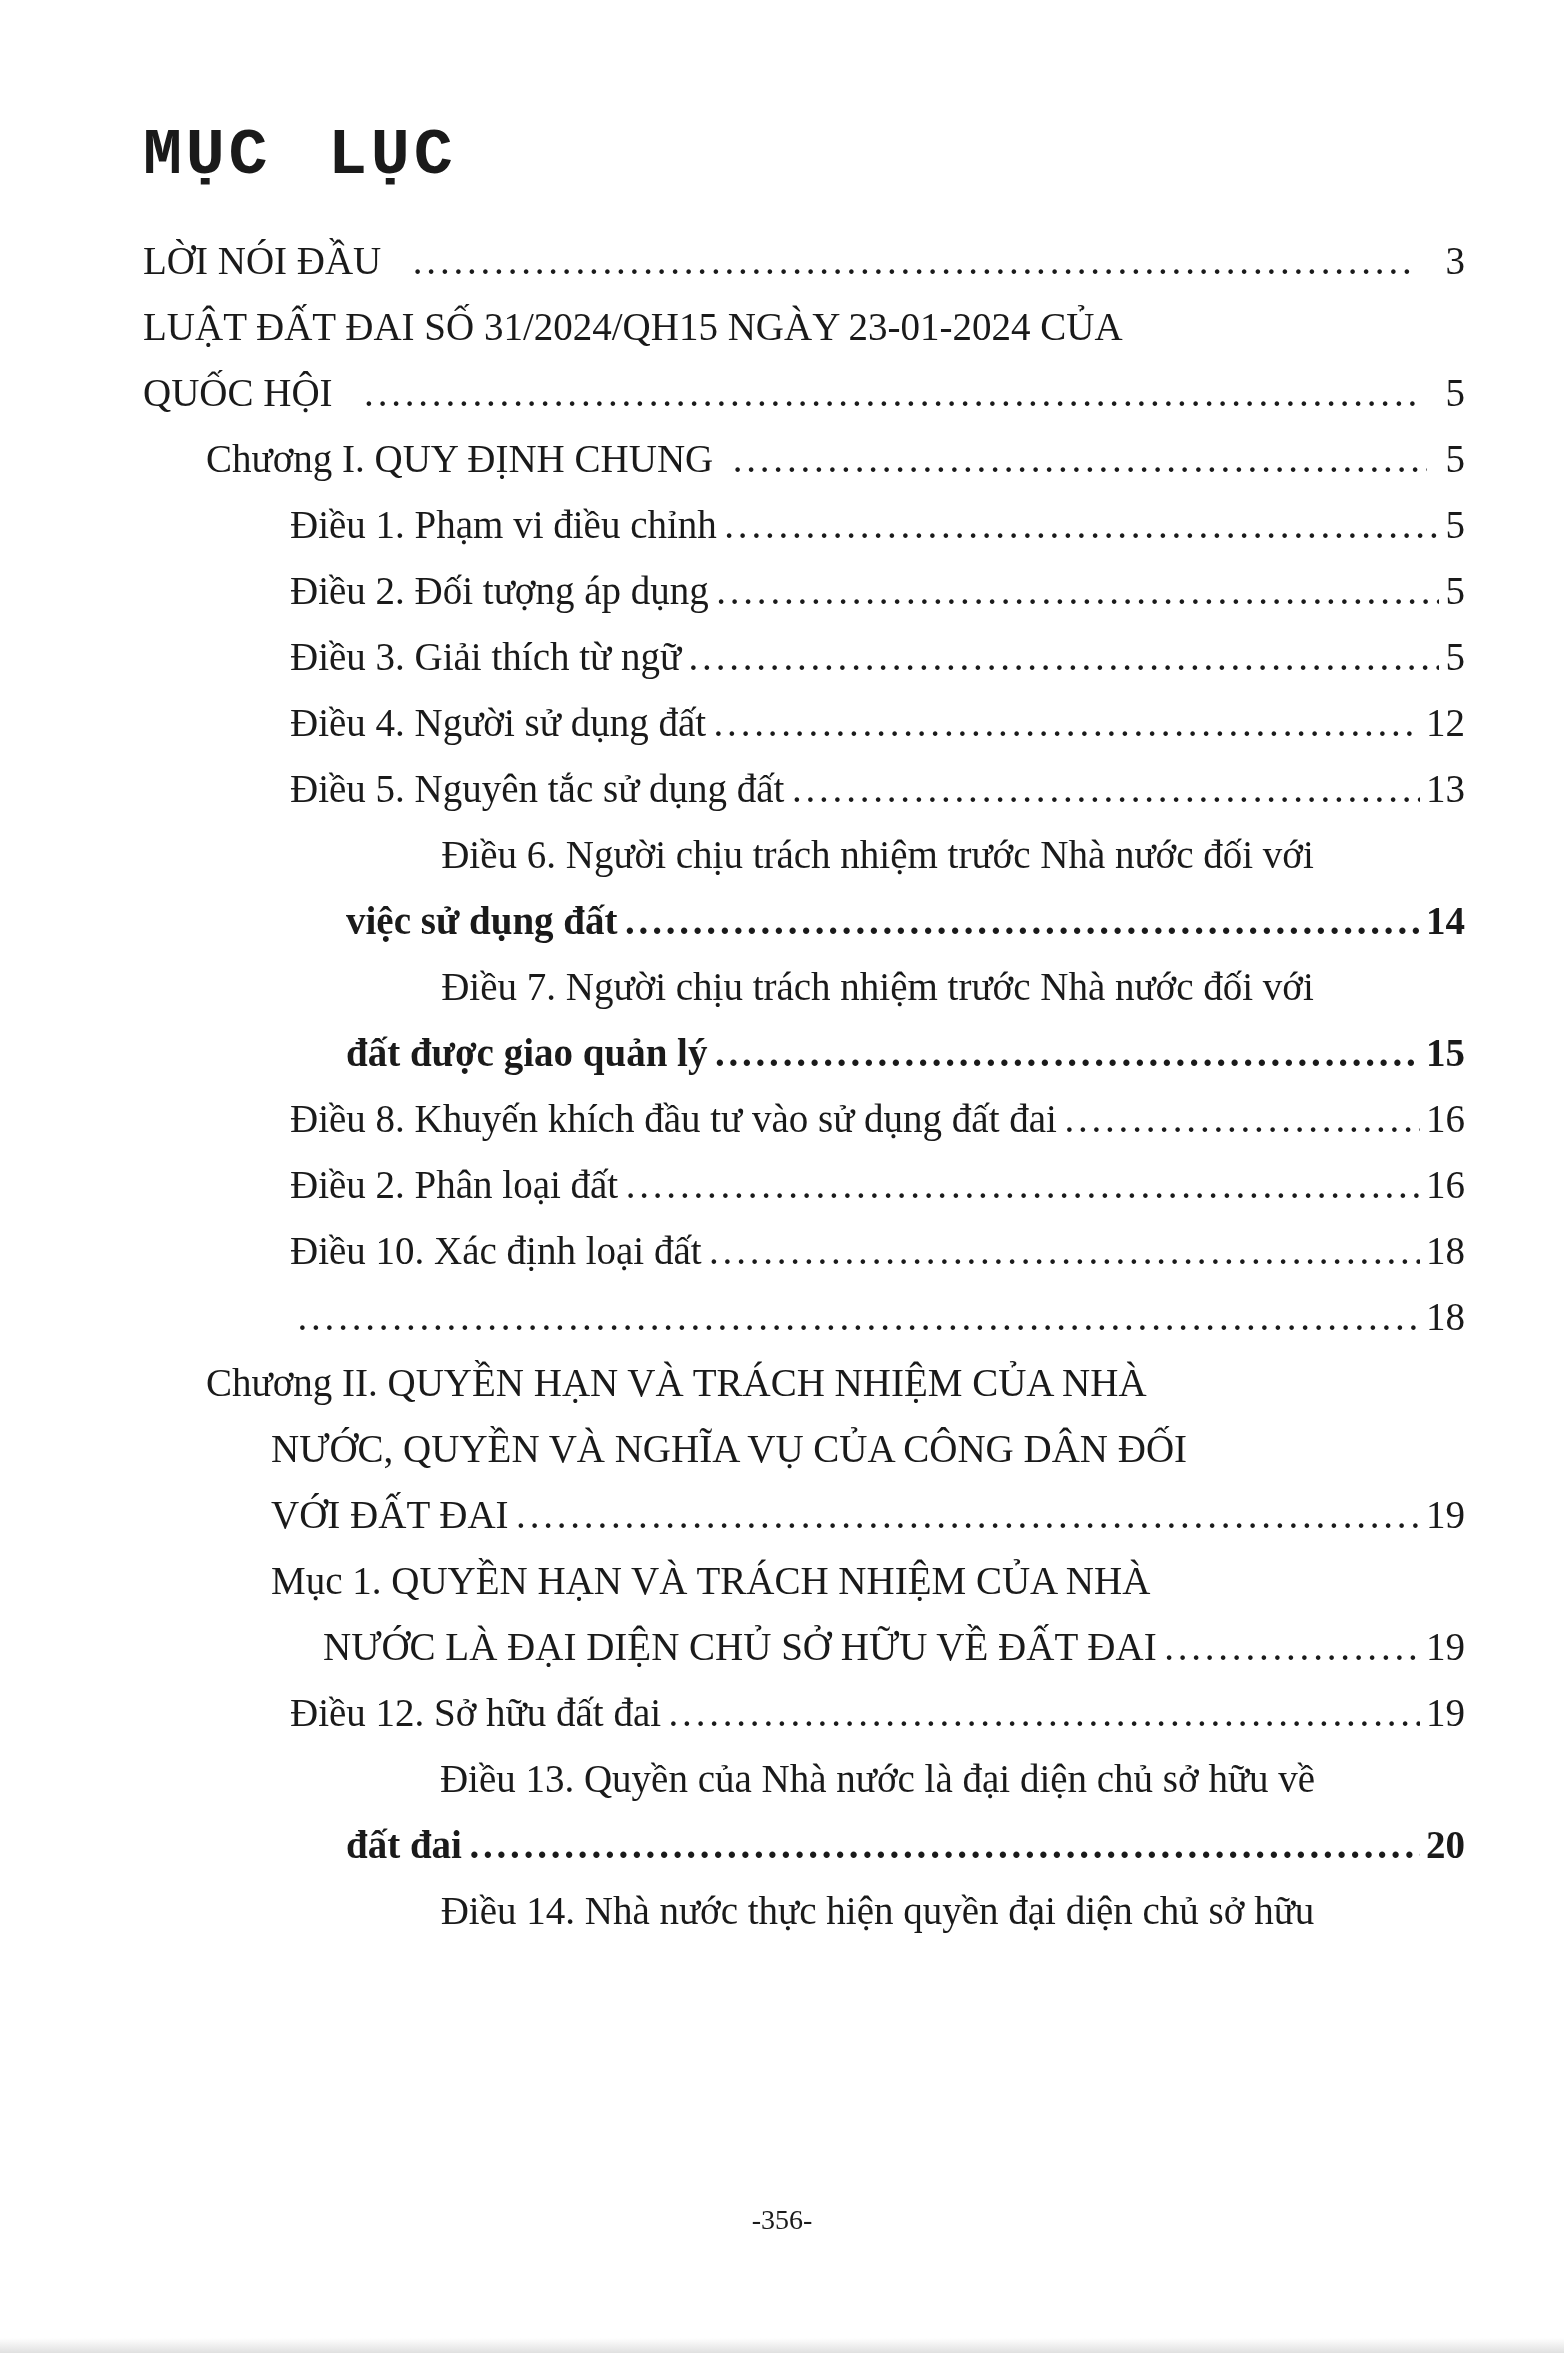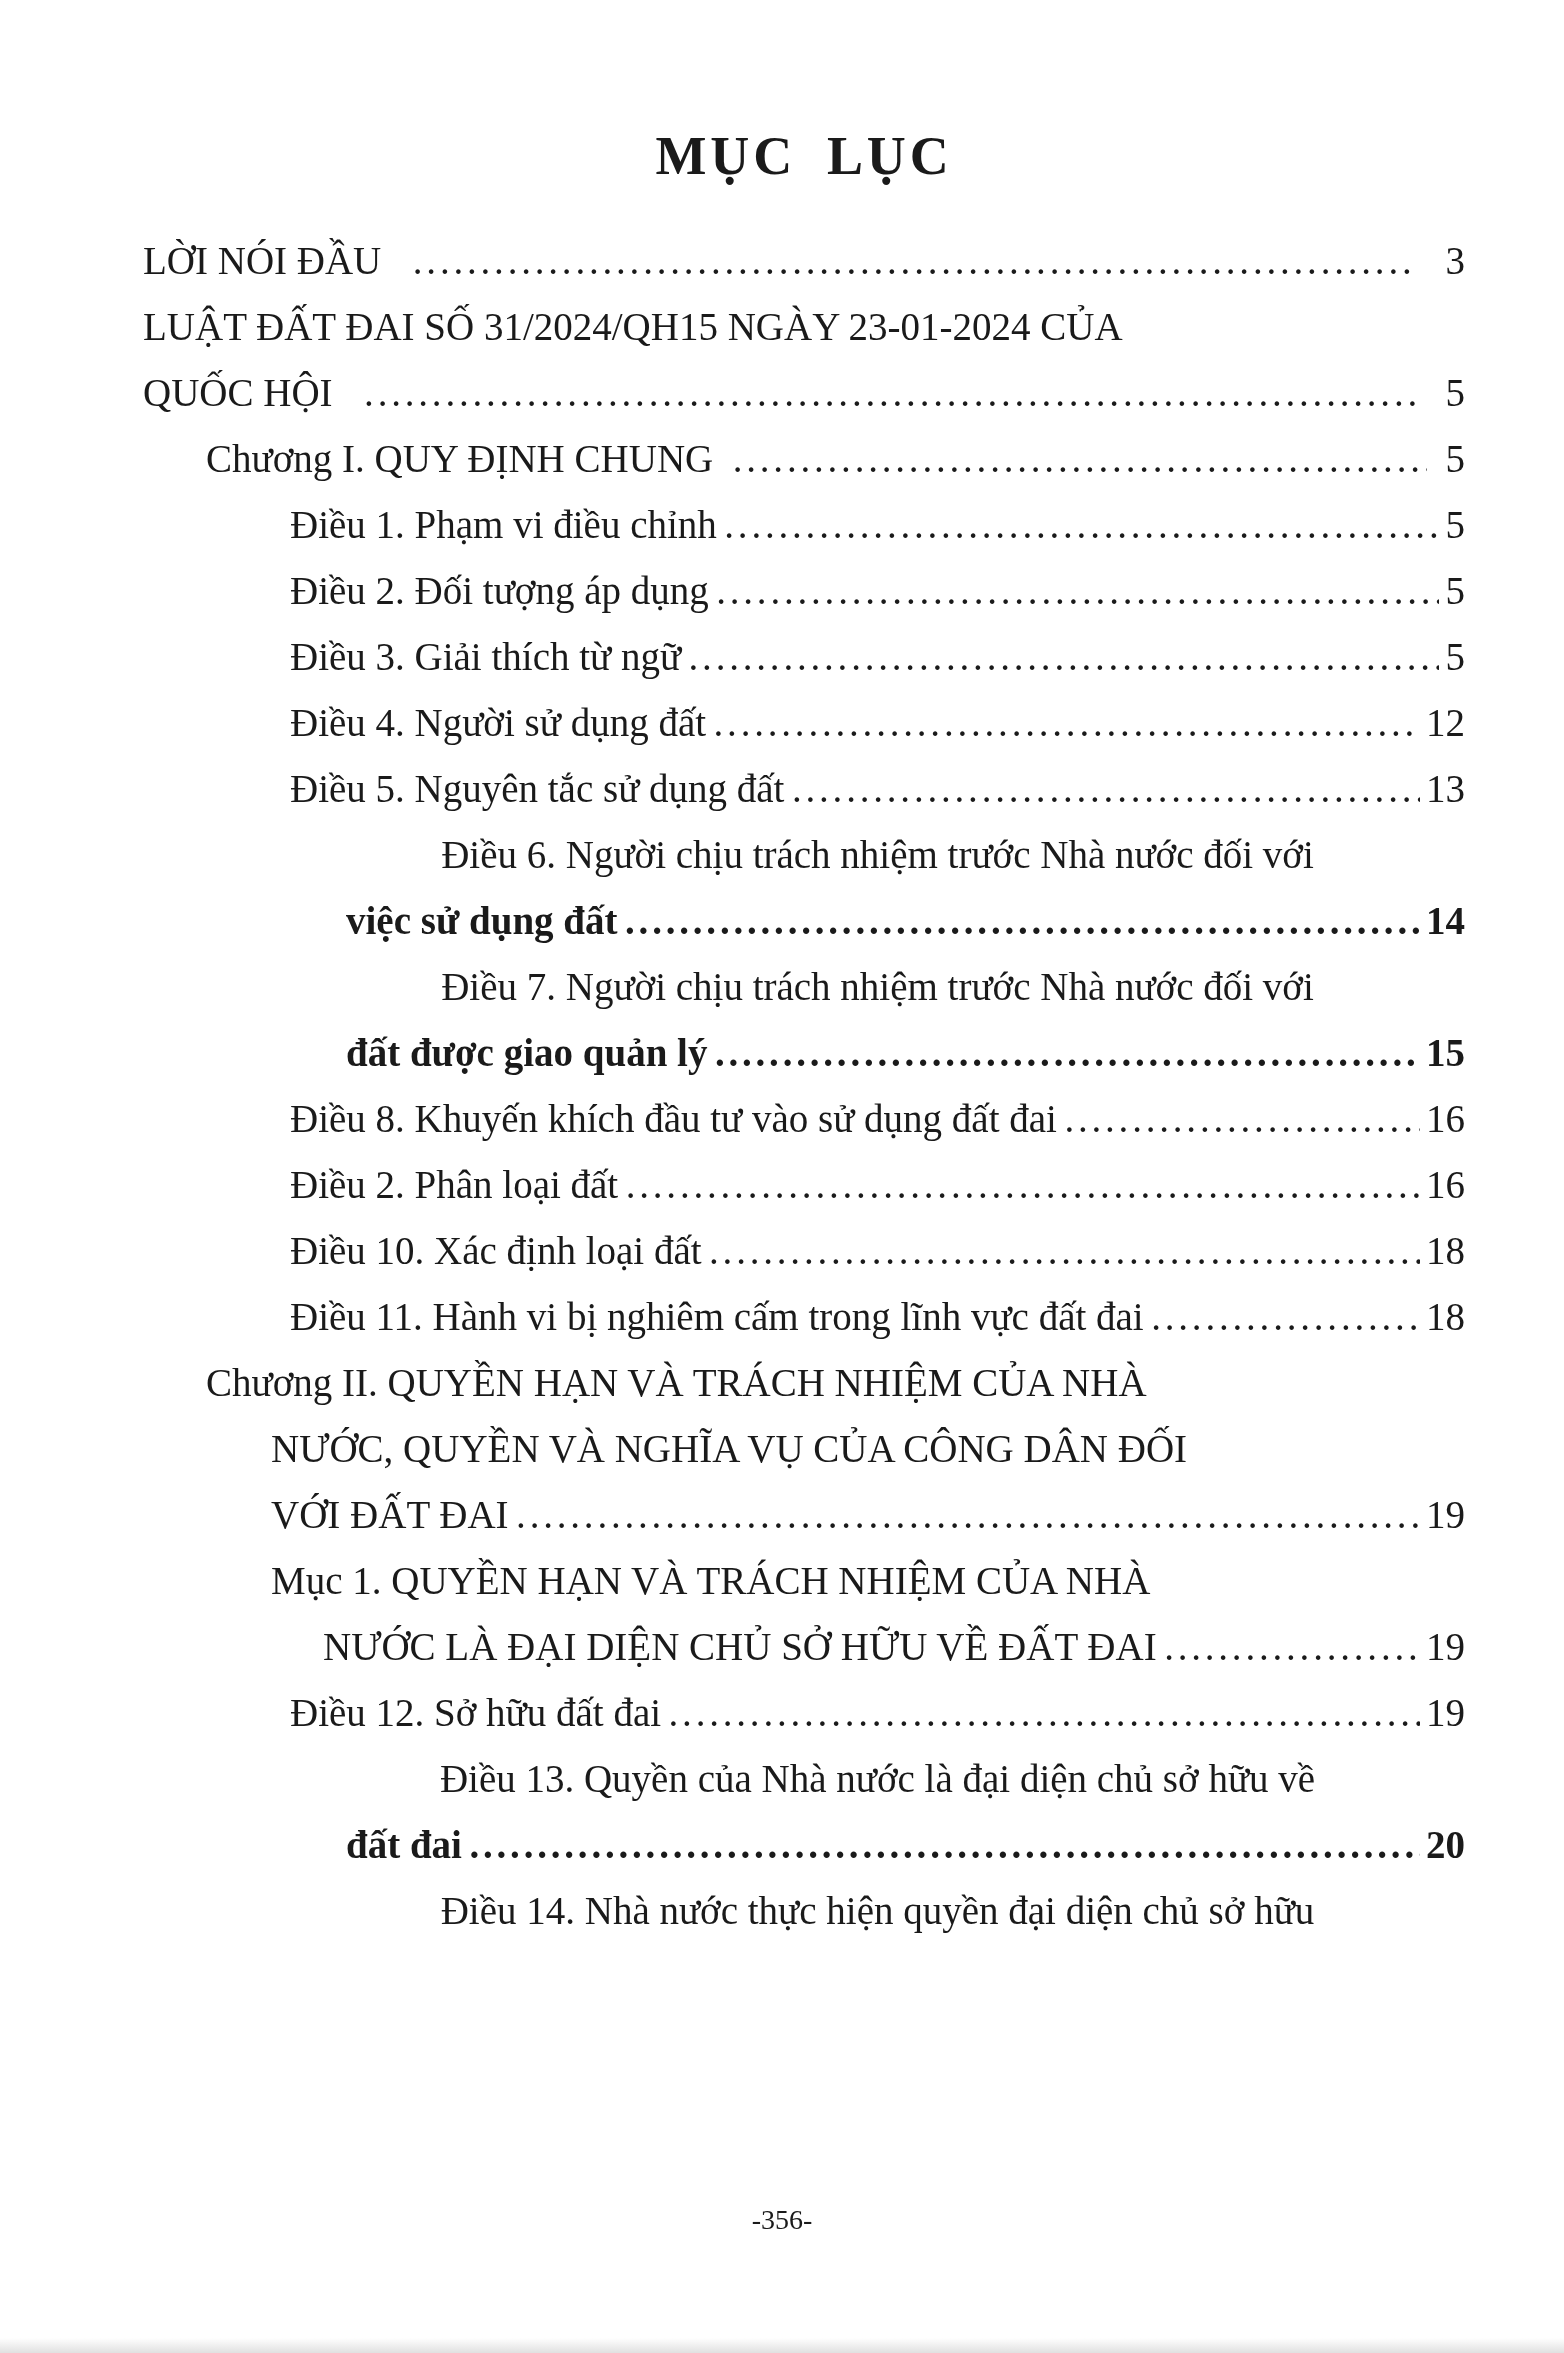--- a/index.html
+++ b/index.html
@@ -14,26 +14,26 @@
     background: #ffffff;
     font-family: "Liberation Serif", "DejaVu Serif", serif;
     color: #1a1a1a;
     overflow: hidden;
   }
   .content {
     padding: 119px 99px 0 143px;
   }
   .title {
     margin: 0 0 34px 0;
-    text-align: center;
-    font-size: 54px;
+    font-size: 65px;
     font-weight: bold;
     letter-spacing: 3.8px;
     word-spacing: 13.8px;
     line-height: 75px;
+    font-family: Liberation Mono, monospace;
   }
   .toc-list {
     font-size: 39px;
   }
   .toc-line {
     display: flex;
     align-items: baseline;
     line-height: 66px;
     white-space: nowrap;
   }
@@ -155,21 +155,20 @@
     <span class="toc-text">Điều 2. Phân loại đất</span>
     <span class="leader"></span>
     <span class="pagenum">16</span>
   </div>
         <div class="toc-line indent-2">
     <span class="toc-text">Điều 10. Xác định loại đất</span>
     <span class="leader"></span>
     <span class="pagenum">18</span>
   </div>
         <div class="toc-line indent-2">
-    <span class="toc-text">Điều 11. Hành vi bị nghiêm cấm trong lĩnh vực đất đai</span>
     <span class="leader"></span>
     <span class="pagenum">18</span>
   </div>
         <div class="toc-line indent-1">
     <span class="toc-text">Chương II. QUYỀN HẠN VÀ TRÁCH NHIỆM CỦA NHÀ</span>
 
   </div>
         <div class="toc-line indent-4">
     <span class="toc-text">NƯỚC, QUYỀN VÀ NGHĨA VỤ CỦA CÔNG DÂN ĐỐI</span>
 

